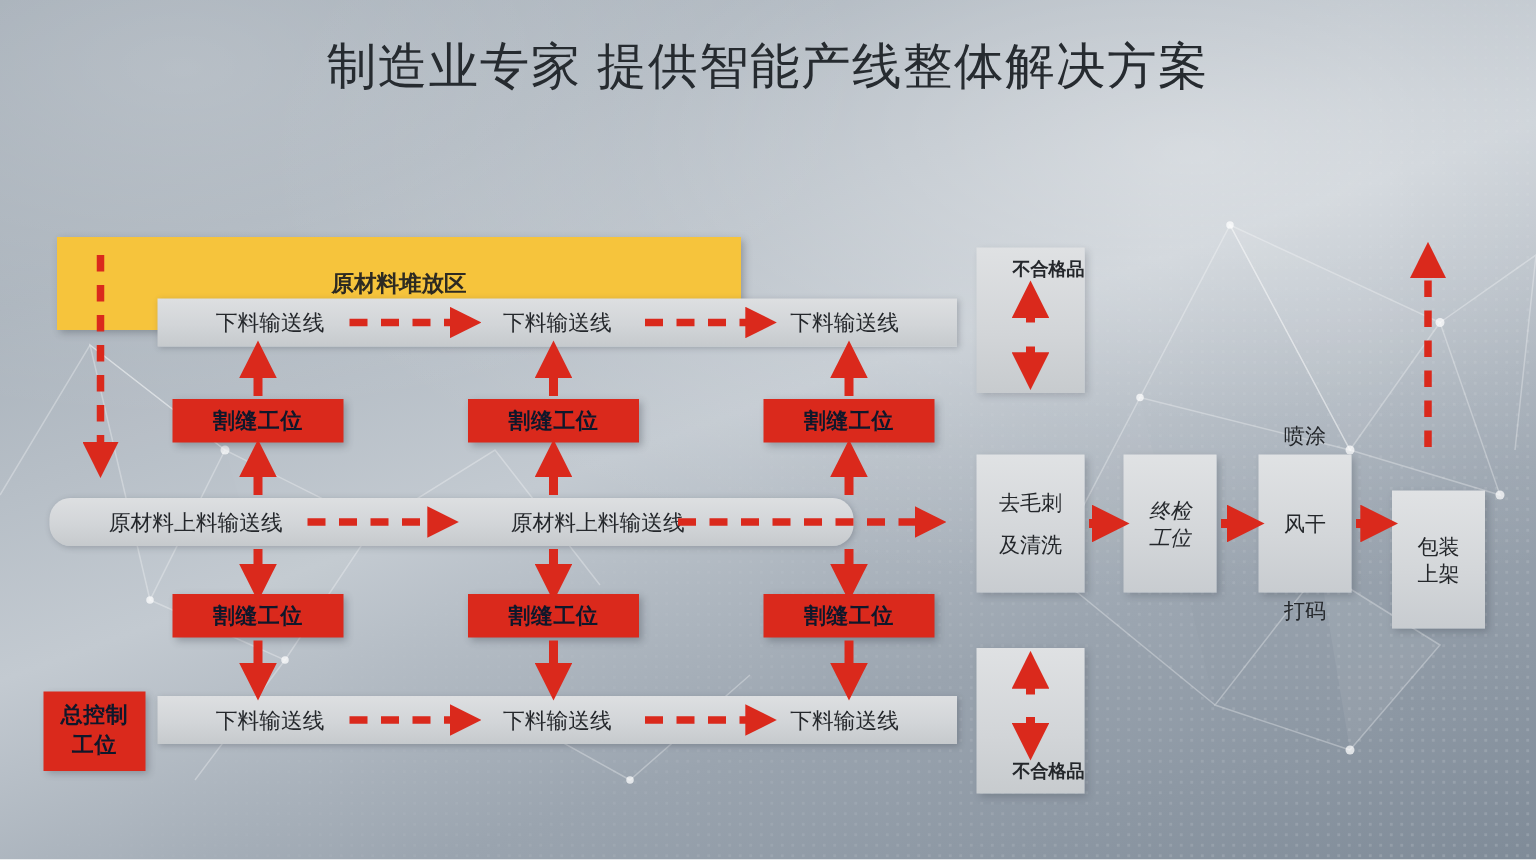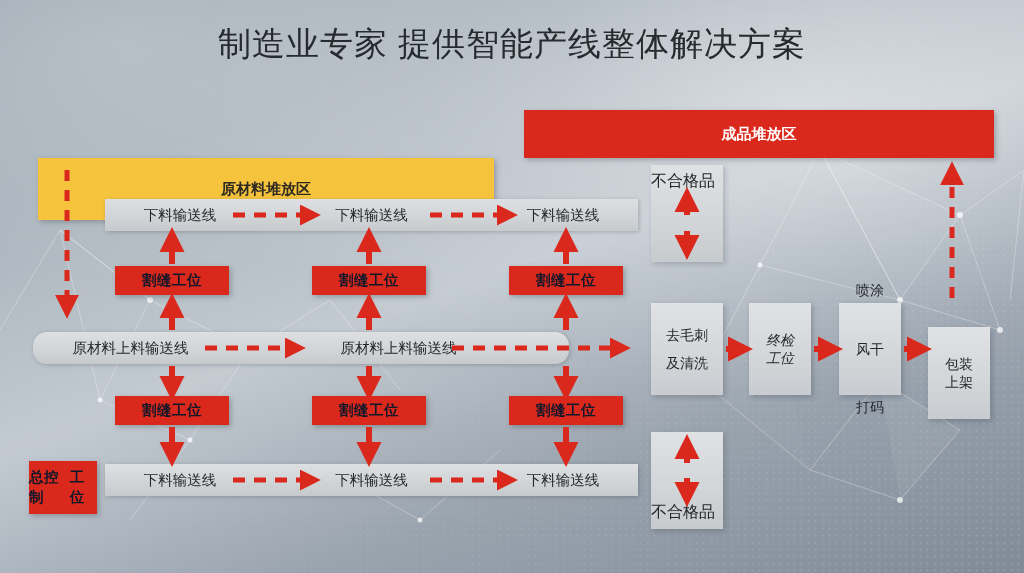--- a/index.html
+++ b/index.html
@@ -99,25 +99,26 @@
     color: #24272b;
     font-size: 14px;
     line-height: 1.32;
     box-shadow: 2px 2px 5px rgba(40,45,55,0.25);
   }
 
   .rejectbox {
     position: absolute;
     display: flex;
     flex-direction: column;
-    align-items: flex-start;
+    align-items: flex-end;
     background: linear-gradient(180deg, #dfe1e3 0%, #d2d5d8 60%, #c7cbce 100%);
     color: #24272b;
-    font-size: 16px;
+    font-size: 12px;
     box-shadow: 2px 2px 5px rgba(40,45,55,0.22);
+    font-weight: bold;
   }
   .rejectbox .lbl { white-space: nowrap; }
 
   svg.arrowlayer { position: absolute; inset: 0; pointer-events: none; overflow: visible; }
 </style>
 </head>
 <body>
 
 <div id="slide">
 
@@ -161,23 +162,20 @@
   </svg>
 
   <div id="dots"></div>
 
   <div class="title">制造业专家 提供智能产线整体解决方案</div>
 
   <div class="banner banner-yellow" style="left:38px; top:110px; width:456px; height:62px;margin-top:48px;">
     <span>原材料堆放区</span>
   </div>
 
-  <div class="banner banner-red" style="left:524px; top:110px; width:470px; height:48px;">
-    <span>成品堆放区</span>
-  </div>
 
   <div class="conveyor" style="left:105px; top:199px; width:533px; height:32px;">
     <div class="seg" style="width:150px;">下料输送线</div>
     <div class="gap"></div>
     <div class="seg" style="width:150px;">下料输送线</div>
     <div class="gap"></div>
     <div class="seg" style="width:150px;">下料输送线</div>
   </div>
 
   <div class="station" style="left:115px; top:266px; width:114px; height:29px;">
@@ -200,21 +198,21 @@
   <div class="station" style="left:115px; top:396px; width:114px; height:29px;">
     <span>割缝工位</span>
   </div>
   <div class="station" style="left:312px; top:396px; width:114px; height:29px;">
     <span>割缝工位</span>
   </div>
   <div class="station" style="left:509px; top:396px; width:114px; height:29px;">
     <span>割缝工位</span>
   </div>
 
-  <div class="station" style="left:29px; top:461px; width:68px; height:53px; flex-direction:row; line-height:1.35;">
+  <div class="station" style="left:29px; top:461px; width:68px; height:53px; flex-direction:column; line-height:1.35;">
     <span>总控制</span>
     <span>工位</span>
   </div>
 
   <div class="conveyor" style="left:105px; top:464px; width:533px; height:32px;">
     <div class="seg" style="width:150px;">下料输送线</div>
     <div class="gap"></div>
     <div class="seg" style="width:150px;">下料输送线</div>
     <div class="gap"></div>
     <div class="seg" style="width:150px;">下料输送线</div>

